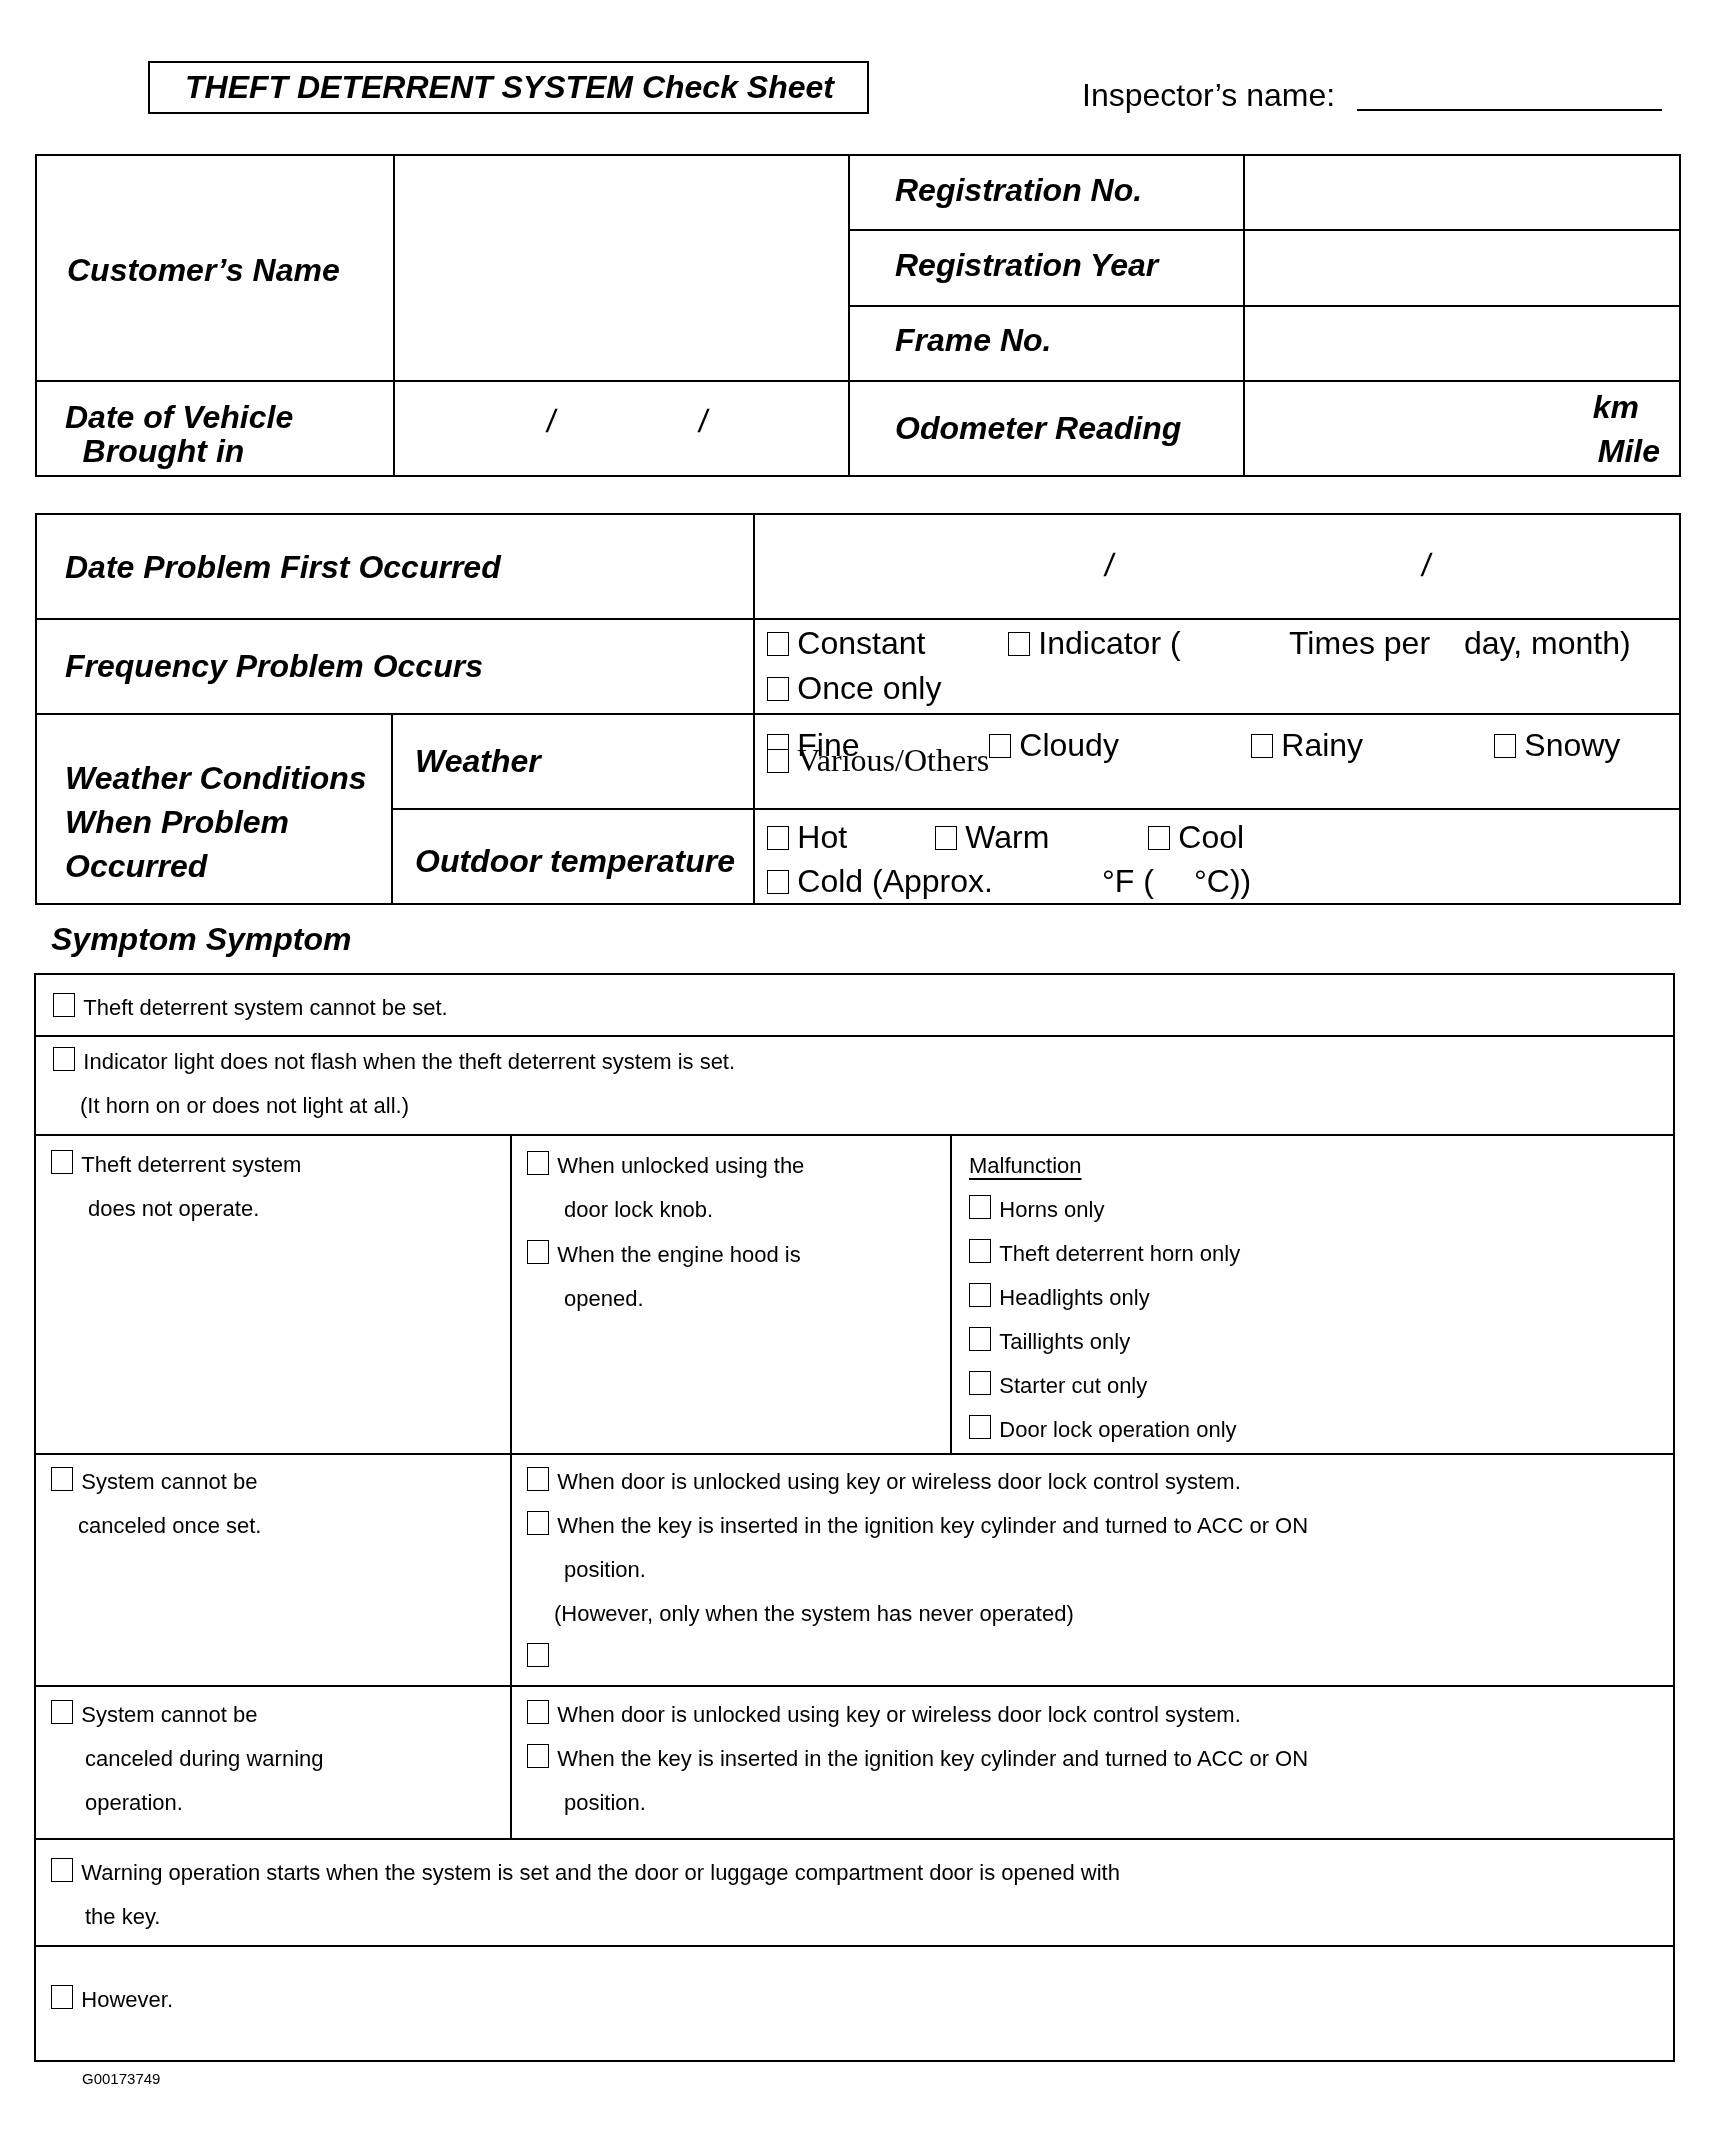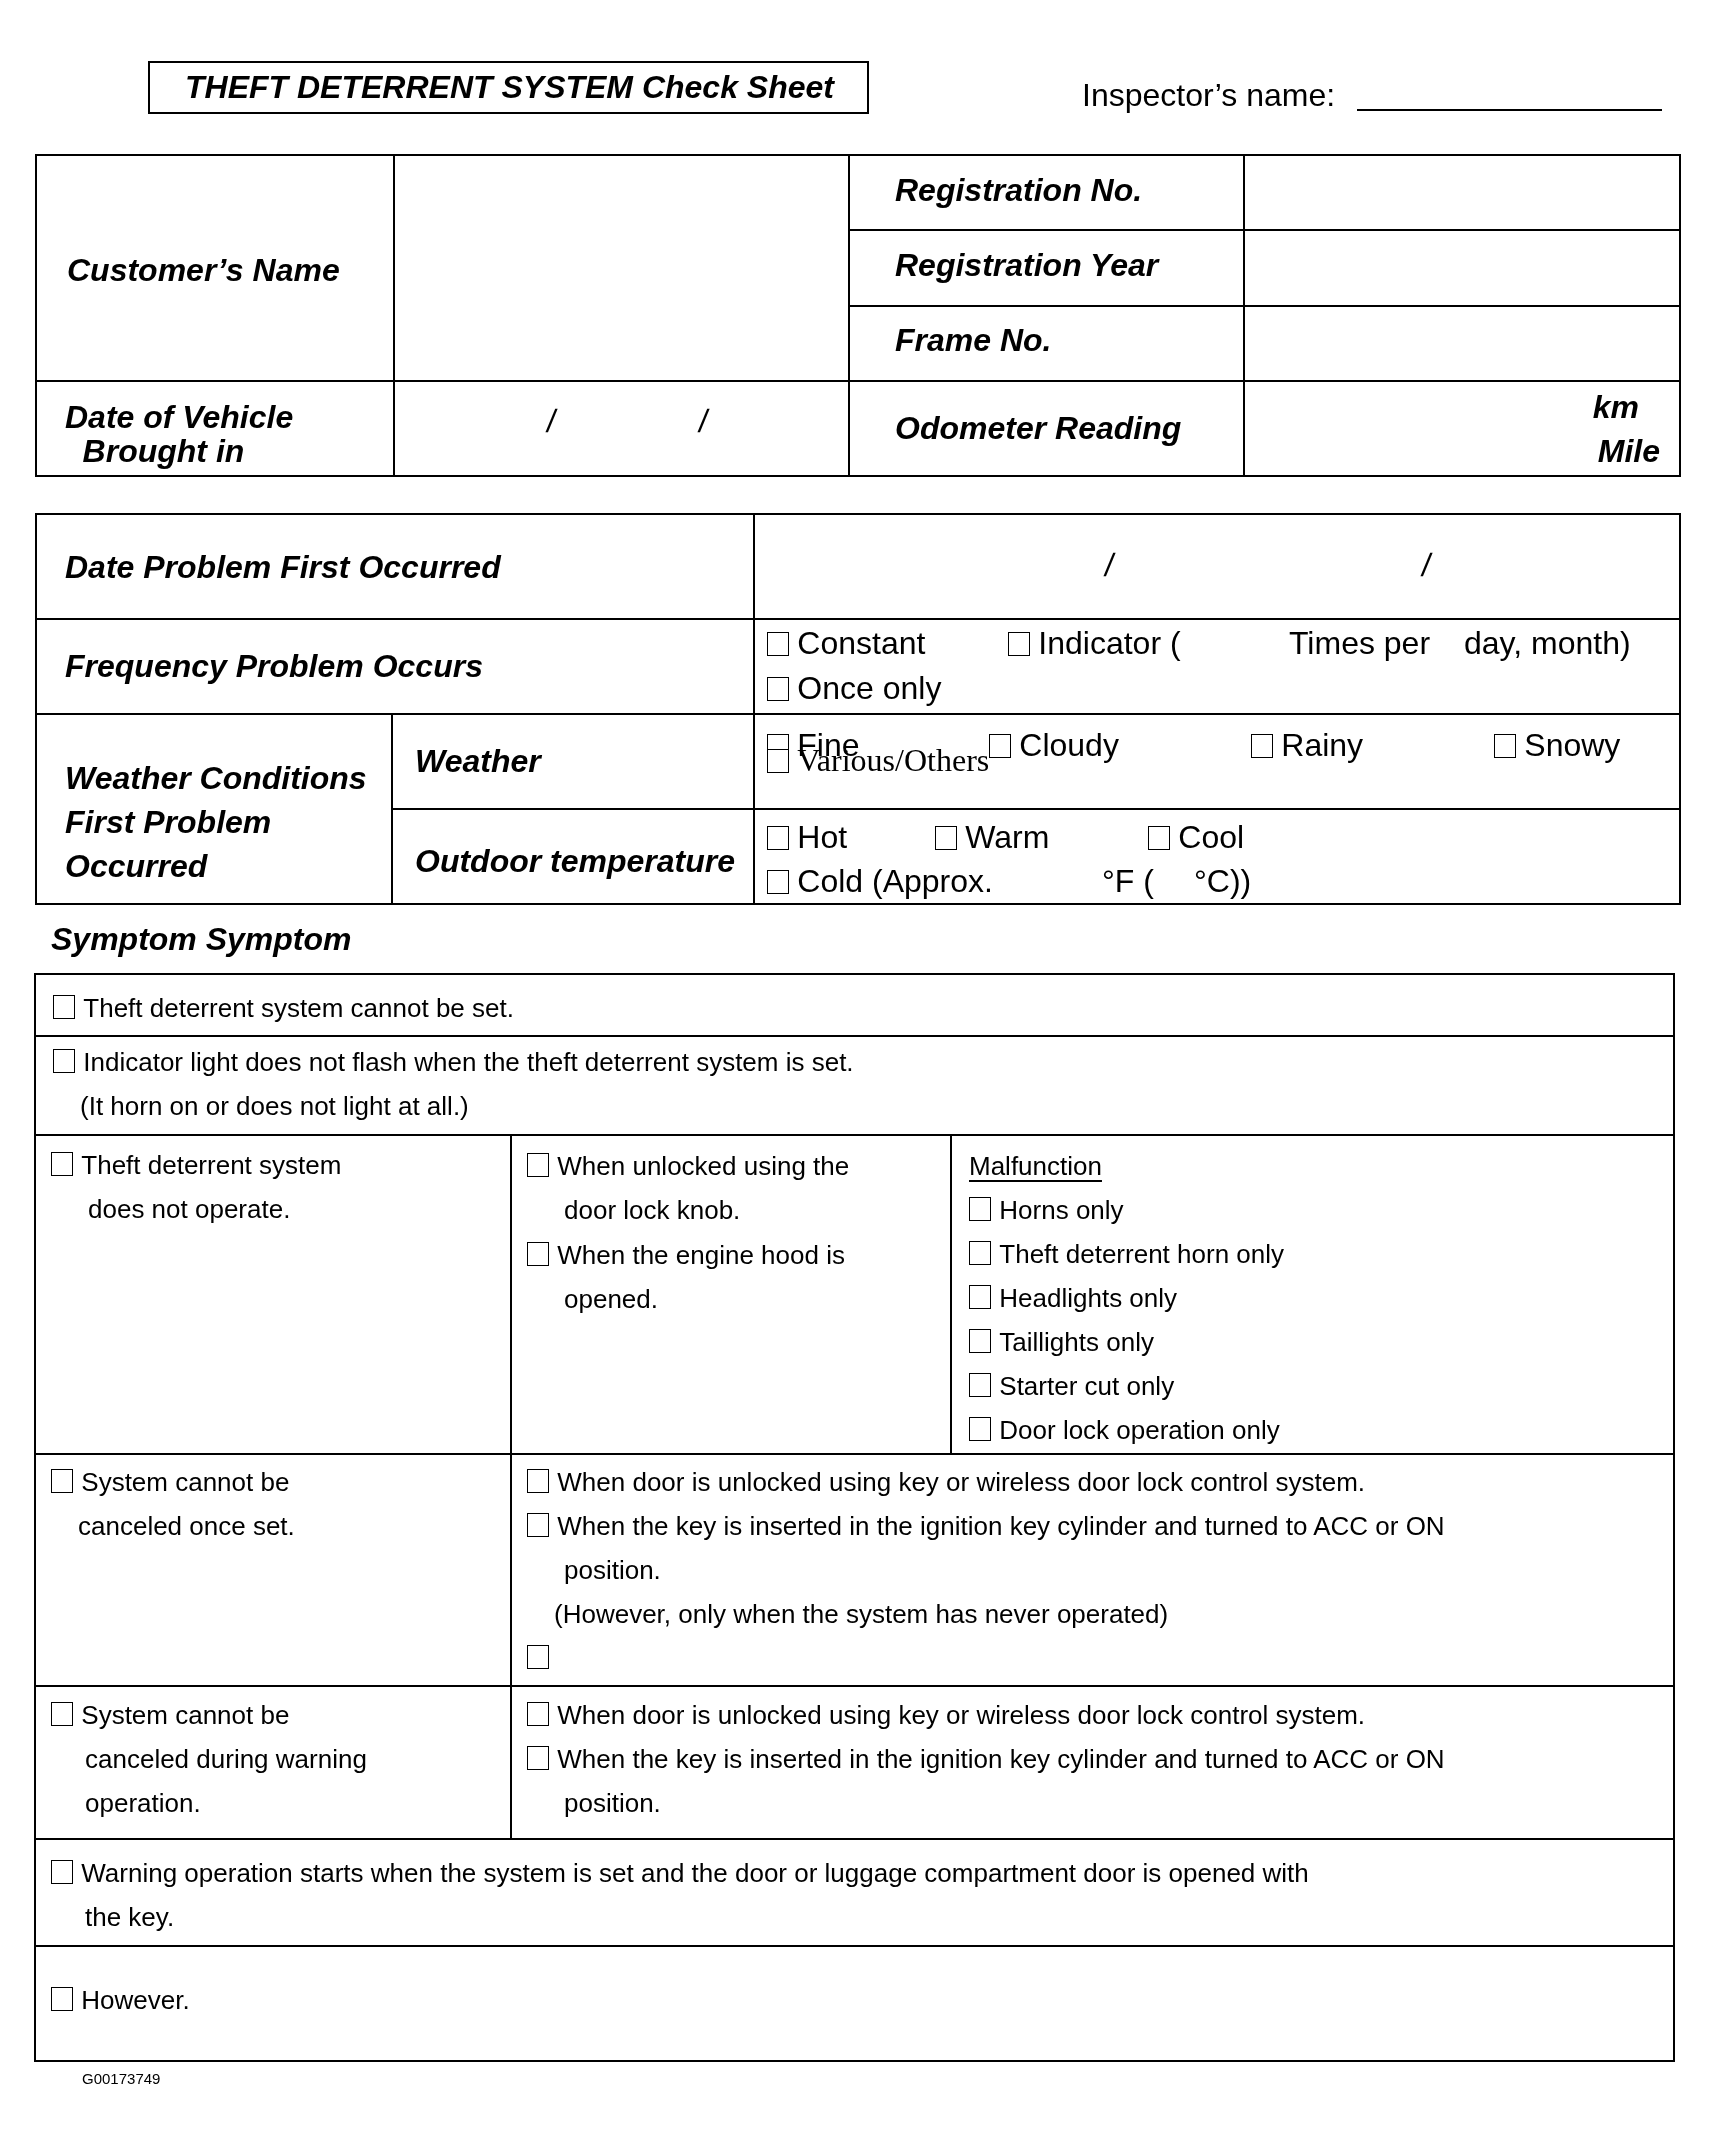--- a/index.html
+++ b/index.html
@@ -12,21 +12,21 @@
   .t40 { font-size: 32px; line-height: 32px; }
   .box { position: absolute; border: 2.4px solid #000; box-sizing: border-box; }
   .hl { position: absolute; height: 2.4px; background: #000; }
   .vl { position: absolute; width: 2.4px; background: #000; }
   .cb {
     display: inline-block; width: 22.3px; height: 24px; border: 1.6px solid #000;
     box-sizing: border-box; vertical-align: -2.4px; margin-right: 8px; background: #fff;
   }
   .slash { position: absolute; font-size: 32px; line-height: 32px; transform: skewX(-8deg); }
   .underline-label { text-decoration: underline; text-underline-offset: 4.8px; text-decoration-thickness: 2.4px; }
-  .line-block { position: absolute; white-space: nowrap; font-size: 26px; line-height: 44px; }
+  .line-block { position: absolute; white-space: nowrap; font-size: 22px; line-height: 44px; }
   .indent { padding-left: 37px; }
 </style>
 </head>
 <body>
 
 <div class="box" style="left:148px; top:61px; width:721px; height:53px;"></div>
 <div class="abs b t40" style="left:185px; top:71px;">THEFT DETERRENT SYSTEM Check Sheet</div>
 
 <div class="abs t40" style="left:1082px; top:79px;">Inspector’s name:</div>
 <div class="abs" style="left:1357px; top:79px; width:305px; height:30px; border-bottom:2.4px solid #000;">
@@ -86,21 +86,21 @@
 
 <div class="abs b t40" style="left:65px; top:650px;">Frequency Problem Occurs</div>
 <div class="abs t40" style="left:767px; top:627px;"><span class="cb"></span><span>Constant</span></div>
 <div class="abs t40" style="left:1008px; top:627px;"><span class="cb"></span><span>Indicator (</span></div>
 <div class="abs t40" style="left:1289px; top:627px;">Times per</div>
 <div class="abs t40" style="left:1464px; top:627px;">day, month)</div>
 <div class="abs t40" style="left:767px; top:672px;"><span class="cb"></span><span>Once only</span></div>
 
 <div class="abs b t40" style="left:65px; top:756px; line-height:44px;">
   <div>Weather Conditions</div>
-  <div>First Problem</div>
+  <div>When Problem</div>
   <div>Occurred</div>
 </div>
 <div class="abs b t40" style="left:415px; top:745px;">Weather</div>
 <div class="abs t40" style="left:767px; top:729px;"><span class="cb"></span><span>Fine</span></div>
 <div class="abs t40" style="left:989px; top:729px;"><span class="cb"></span><span>Cloudy</span></div>
 <div class="abs t40" style="left:1251px; top:729px;"><span class="cb"></span><span>Rainy</span></div>
 <div class="abs t40" style="left:1494px; top:729px;"><span class="cb"></span><span>Snowy</span></div>
 <div class="abs t40" style="left:767px; top:744px;font-family:Liberation Serif, serif;"><span class="cb"></span><span>Various/Others</span></div>
 
 <div class="abs b t40" style="left:415px; top:845px;">Outdoor temperature</div>

